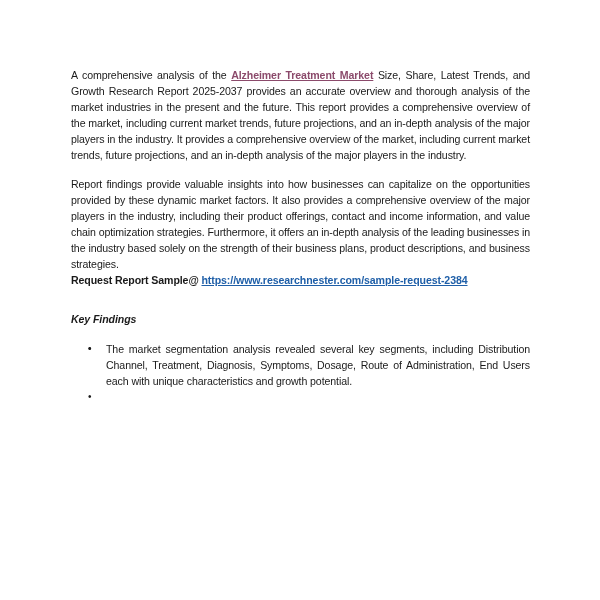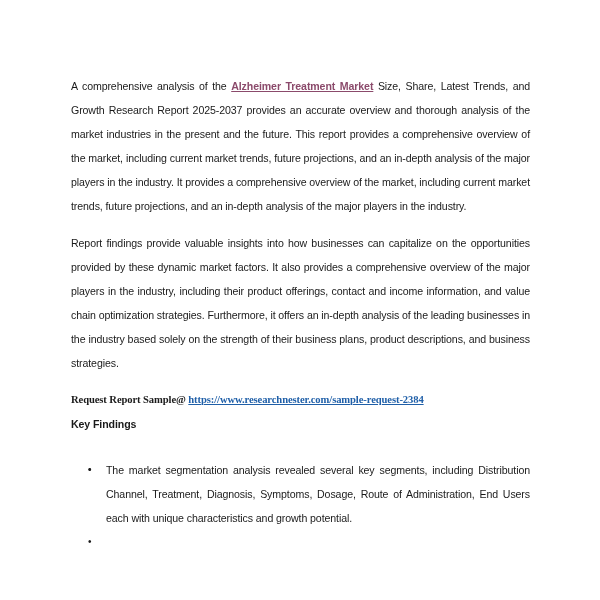--- a/index.html
+++ b/index.html
@@ -11,34 +11,34 @@
       width: 600px;
       height: 600px;
       overflow: hidden;
       position: relative;
       font-family: "Liberation Sans", sans-serif;
       color: #1a1a1a;
     }
     .page {
       position: absolute;
       left: 71px;
-      top: 74px;
+      top: 67px;
       width: 459px;
       font-size: 10.6px;
-      line-height: 24px;
+      line-height: 16px;
       letter-spacing: -0.1px;
     }
     p {
       margin: 0;
       text-align: justify;
     }
     .para1 { margin-bottom: 13px; }
-    .para2 { margin-bottom: 13px; }
-    .request { margin-bottom: 0; font-weight: bold; font-family: Liberation Serif, serif; }
-    .key-findings { font-weight: bold; margin-bottom: 22px; }
+    .para2 { }
+    .request { margin-bottom: 23px; font-weight: bold; }
+    .key-findings { font-weight: bold; margin-bottom: 14px; font-style: italic; }
     a.market-link {
       color: #8b4a6b;
       font-weight: bold;
       text-decoration: underline;
     }
     a.sample-link {
       color: #1f5fa8;
       font-weight: bold;
       text-decoration: underline;
     }

